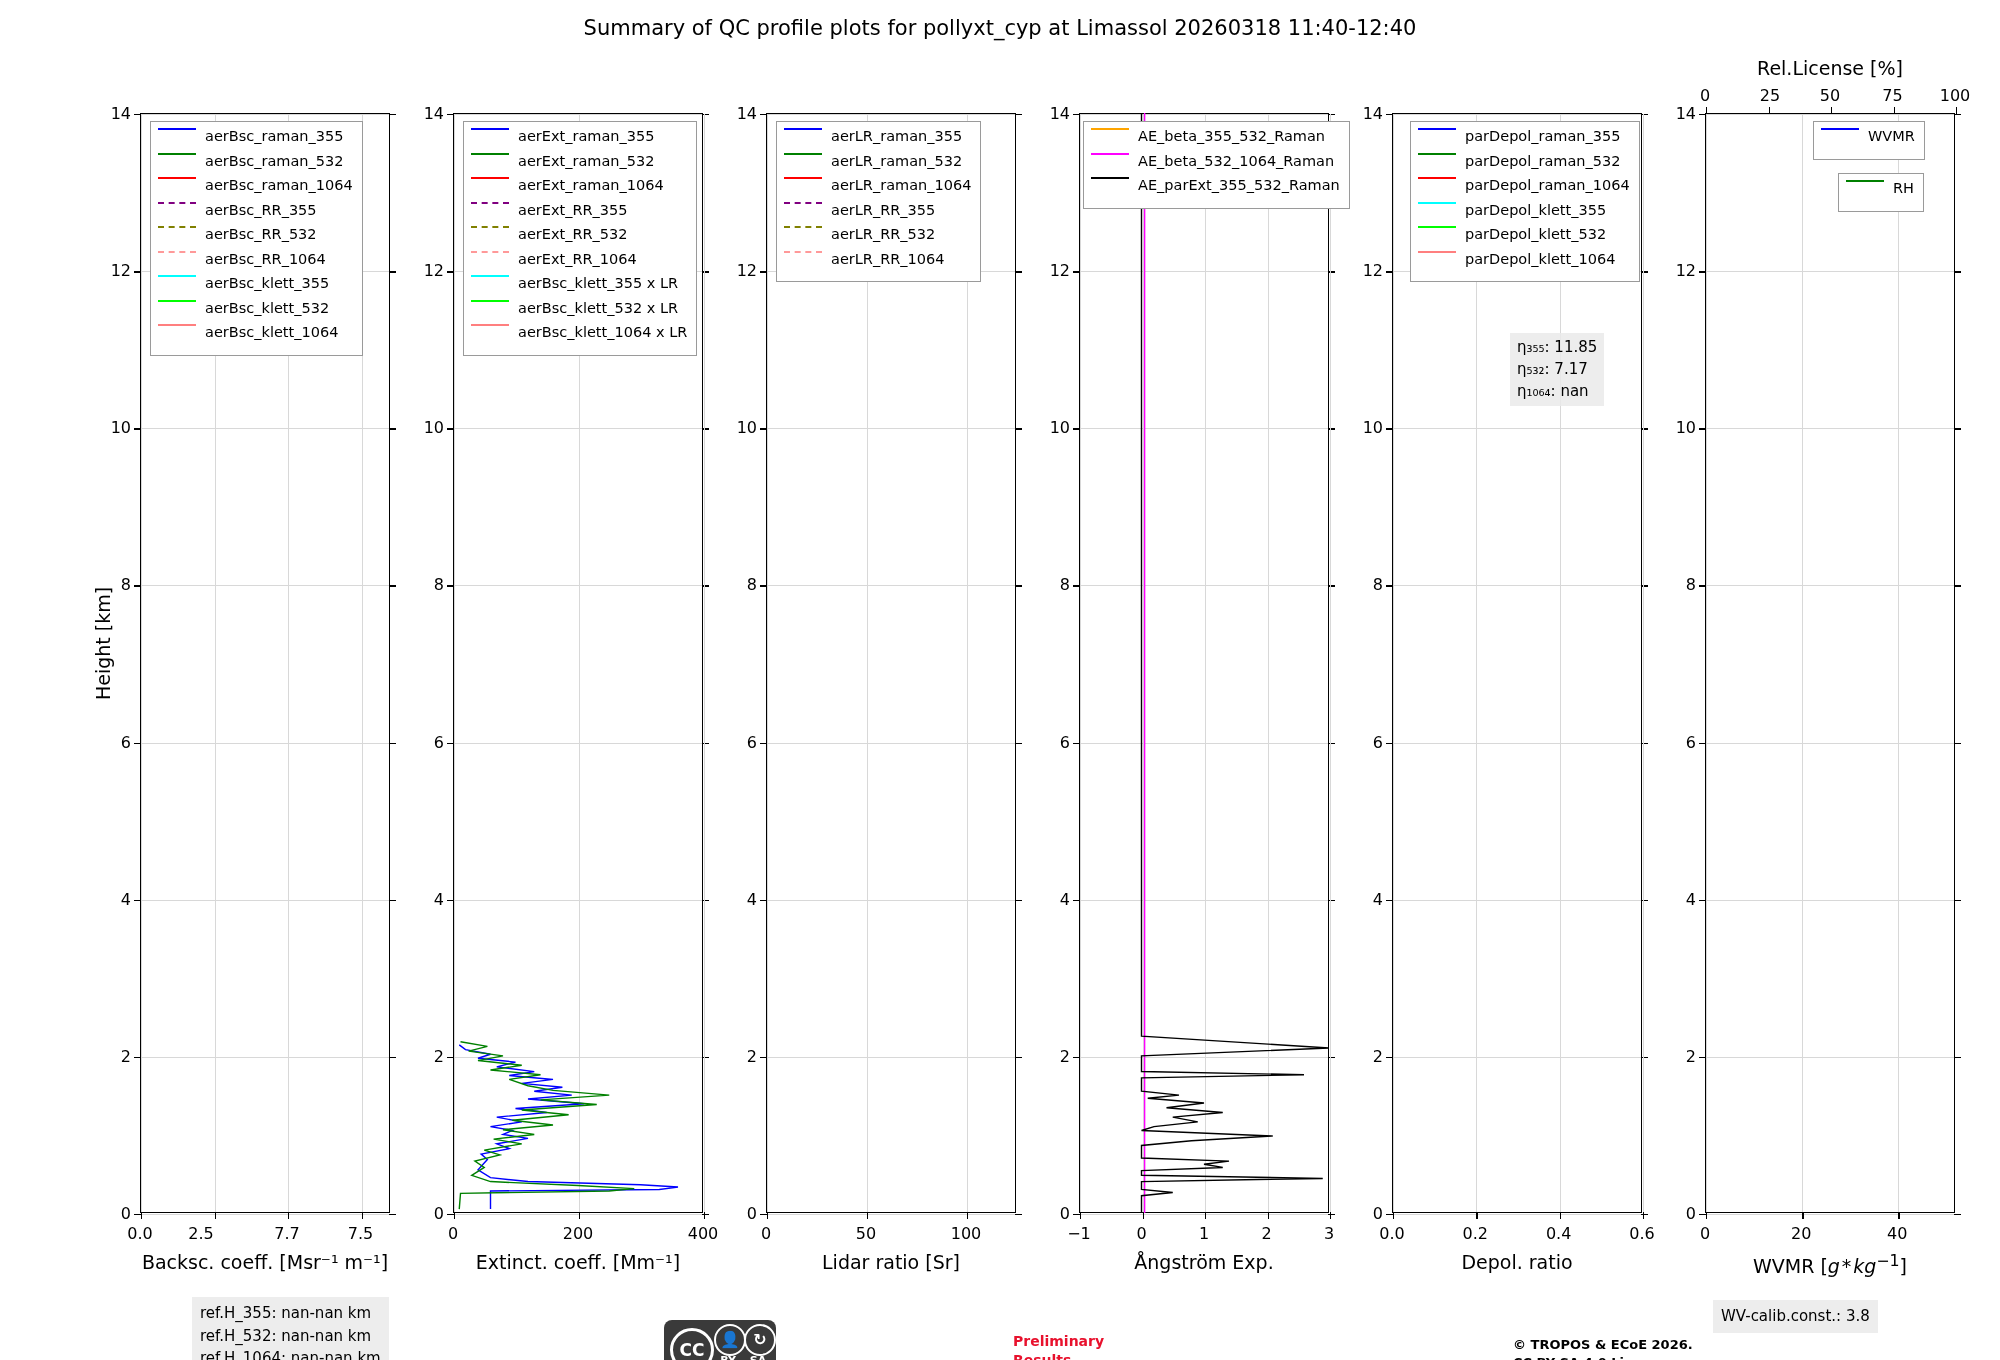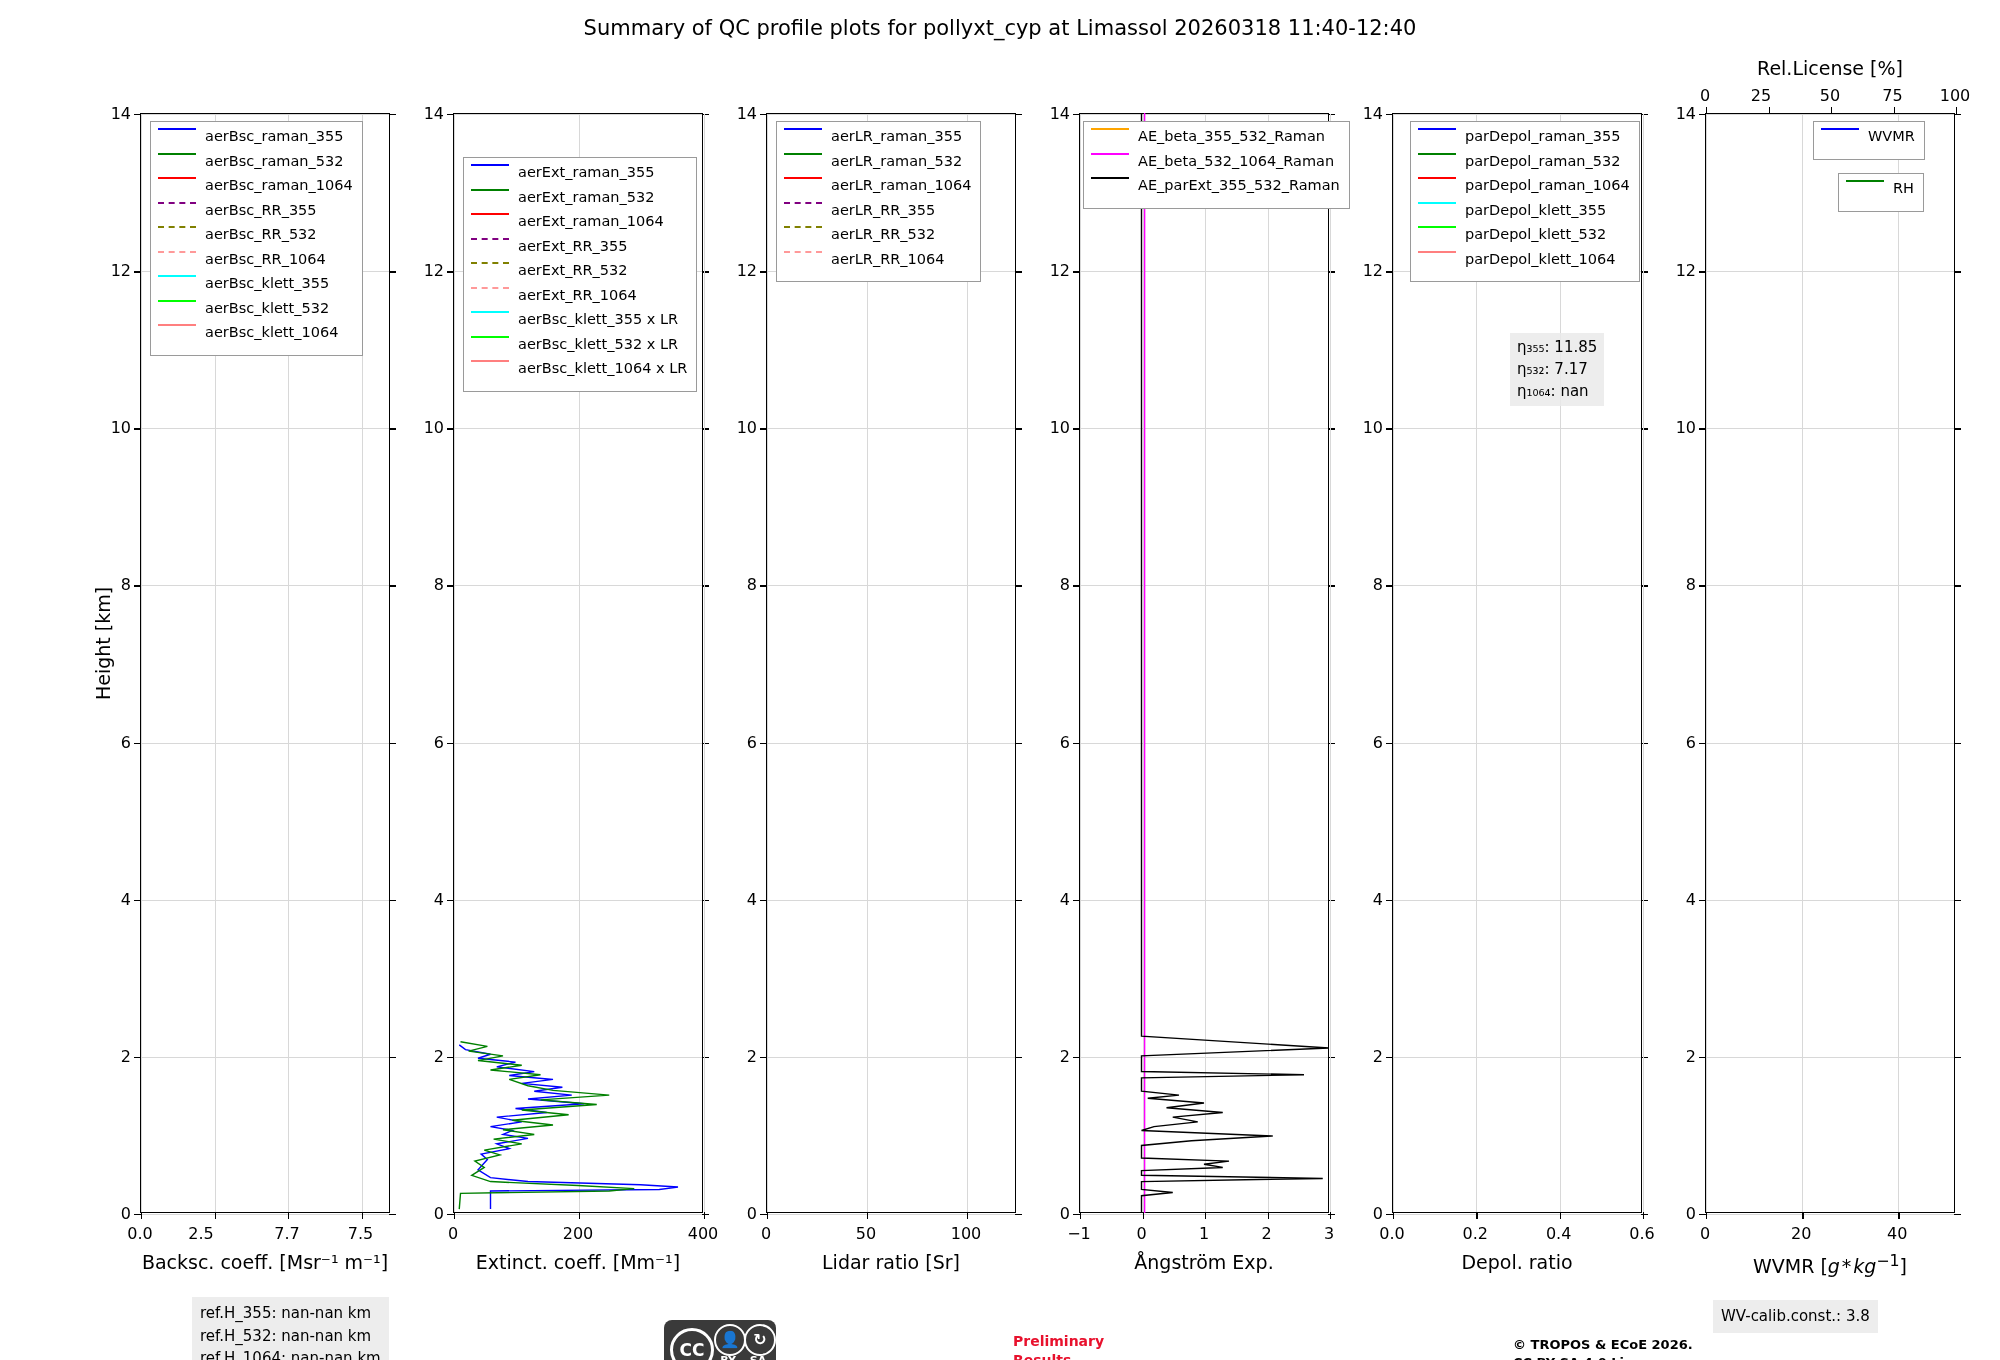--- a/index.html
+++ b/index.html
@@ -164,21 +164,21 @@
         <div class="xtickmark" style="left: 0px;"></div>
         <div class="gridline-v" style="left: 125px;"></div>
         <div class="xtickmark" style="left: 125px;"></div>
         <div class="gridline-v" style="left: 250px;"></div>
         <div class="xtickmark" style="left: 250px;"></div>
       </div>
     <svg class="curves" id="svg1">
         <path d="M37.50 1096.07 L37.50 1078.00 L206.25 1076.43 L225.00 1074.07 L187.50 1071.71 L75.00 1068.57 L37.50 1064.64 L25.00 1056.79 L34.38 1046.57 L28.13 1041.07 L56.25 1035.57 L43.75 1030.86 L75.00 1025.36 L50.00 1021.43 L59.38 1017.50 L37.50 1013.57 L68.75 1008.86 L43.75 1004.14 L93.75 999.43 L62.50 995.50 L131.25 990.79 L75.00 986.07 L118.75 982.14 L81.25 978.21 L109.38 974.29 L68.75 970.36 L100.00 966.43 L56.25 962.50 L81.25 958.57 L43.75 953.86 L62.50 949.14 L25.00 945.21 L37.50 941.29 L12.50 936.57 L6.25 931.86" fill="none" stroke="#0000ff" stroke-width="1.4"></path>
         <path d="M6.25 1096.07 L7.50 1080.36 L156.25 1078.00 L181.25 1075.64 L125.00 1072.50 L37.50 1068.57 L18.75 1062.29 L31.25 1054.43 L21.88 1048.14 L46.88 1041.86 L31.25 1037.14 L68.75 1030.86 L40.63 1026.14 L81.25 1021.43 L50.00 1016.71 L100.00 1012.00 L59.38 1007.29 L115.63 1001.79 L68.75 997.07 L143.75 991.57 L87.50 986.86 L156.25 982.14 L100.00 977.43 L75.00 972.71 L56.25 966.43 L87.50 961.71 L37.50 957.00 L68.75 952.29 L25.00 947.57 L50.00 942.86 L15.63 938.14 L34.38 933.43 L7.50 928.71" fill="none" stroke="#008000" stroke-width="1.4"></path>
       </svg>
-    <div class="legend" style="left:10px;top:8px;margin-top:36px;">
+    <div class="legend" style="left:10px;top:8px;">
         <div class="row">
           <span class="swatch" style="border-top-style: solid; border-top-color: rgb(0, 0, 255);"></span>
           <span>aerExt_raman_355</span>
         </div>
         <div class="row">
           <span class="swatch" style="border-top-style: solid; border-top-color: rgb(0, 128, 0);"></span>
           <span>aerExt_raman_532</span>
         </div>
         <div class="row">
           <span class="swatch" style="border-top-style: solid; border-top-color: rgb(255, 0, 0);"></span>
@@ -511,21 +511,21 @@
       <div class="ytick" style="top: 785.714px;">4</div>
       <div class="ytick" style="top: 628.571px;">6</div>
       <div class="ytick" style="top: 471.429px;">8</div>
       <div class="ytick" style="top: 314.286px;">10</div>
       <div class="ytick" style="top: 157.143px;">12</div>
       <div class="ytick" style="top: 0px;">14</div>
       <div class="xtick" style="left: 0px;">0</div>
       <div class="xtick" style="left: 96.1538px;">20</div>
       <div class="xtick" style="left: 192.308px;">40</div>
       <div class="xtick-top" style="left: 0px;">0</div>
-      <div class="xtick-top" style="left: 56px;">25</div>
+      <div class="xtick-top" style="left: 65px;">25</div>
       <div class="xtick-top" style="left: 125px;">50</div>
       <div class="xtick-top" style="left: 187.5px;">75</div>
       <div class="xtick-top" style="left: 250px;">100</div>
     </div>
 
   <div class="footnote" style="left:192px;top:1297px;">
     <div>ref.H_355: nan-nan km</div>
     <div>ref.H_532: nan-nan km</div>
     <div>ref.H_1064: nan-nan km</div>
   </div>

